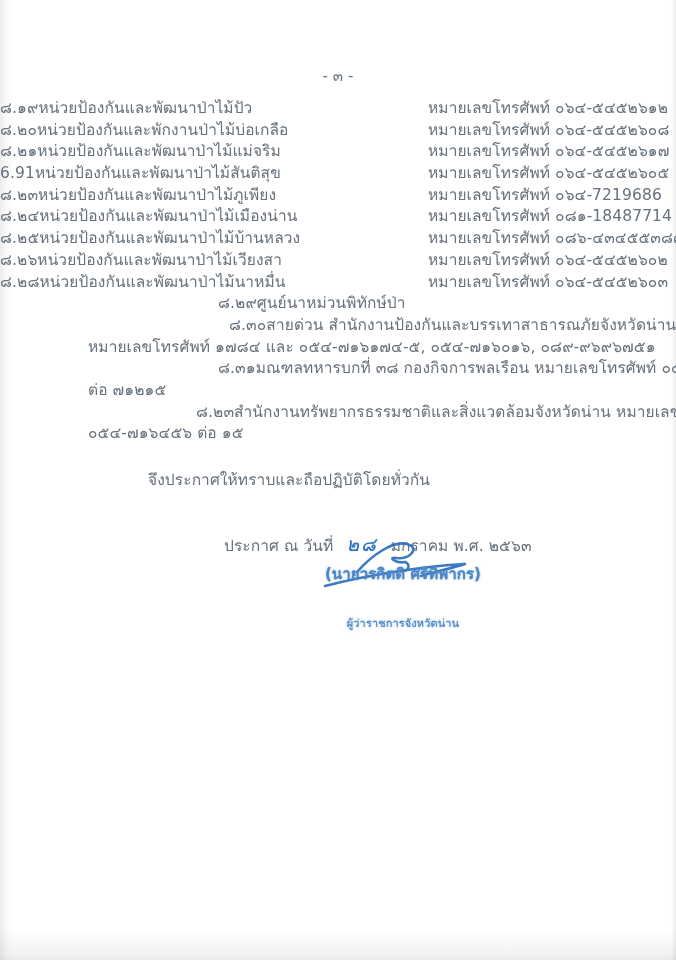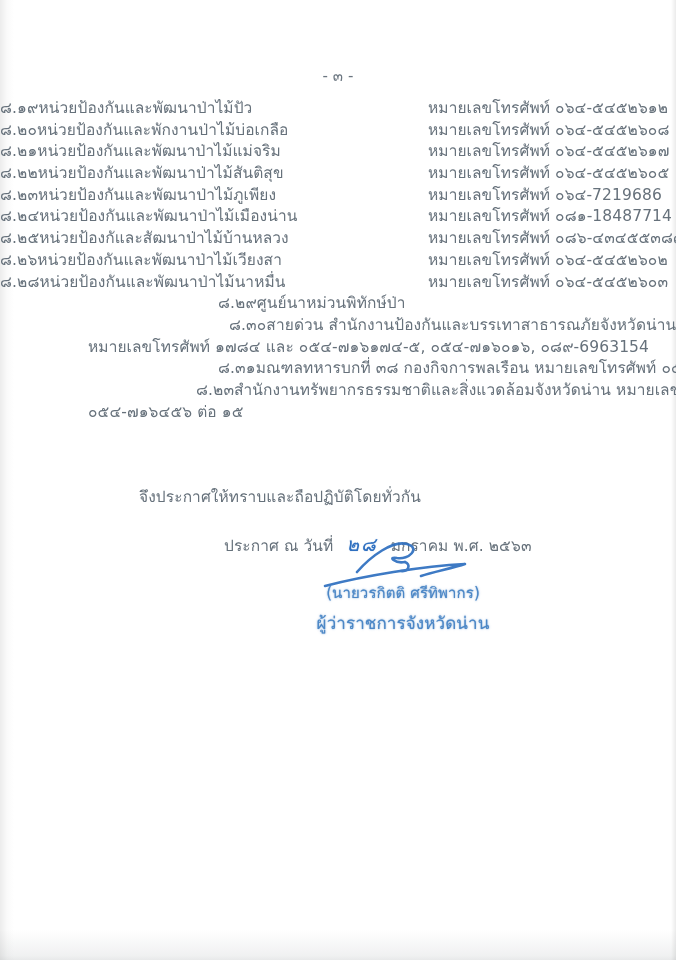--- a/index.html
+++ b/index.html
@@ -39,38 +39,38 @@
   }
   .rows{position:absolute;top:98px;left:0;width:676px;}
   .row{position:relative;height:21.7px;white-space:nowrap;}
   .row .no{display:inline-block;min-width:35px;}
   .unit-indent{}
   .indent-229{padding-left:229px;}
   .indent-218{padding-left:218px;}
   .indent-196{padding-left:196px;}
   .phone{position:absolute;left:428px;top:0;white-space:nowrap;}
   .cont{padding-left:88px;}
-  .closing{position:absolute;top:470px;left:139px;margin-top:17px;}
+  .closing{position:absolute;top:470px;left:148px;}
   .dateline{position:absolute;top:534px;left:224px;white-space:nowrap;}
   .hand{
     color:#2e6fc0;
     font-size:19px;
     font-style:italic;
     letter-spacing:2px;
     padding:0 8px;
     text-shadow:0 0 1px rgba(46,111,192,0.55);
   }
   .sig-wrap{position:absolute;top:538px;left:298px;width:200px;text-align:center;}
   .sig-svg{display:block;margin:0 auto;}
   .stamp{
     color:#4c87c6;
     text-shadow:0 0 1.2px rgba(76,135,198,0.75), 0 0 2.5px rgba(76,135,198,0.35);
   }
-  .signer-name{position:absolute;top:583px;left:298px;width:210px;text-align:center;font-size:15px;}
-  .signer-title{position:absolute;top:613px;left:298px;width:210px;text-align:center;font-size:17px;}
+  .signer-name{position:absolute;top:564px;left:298px;width:210px;text-align:center;font-size:15px;font-weight:bold;}
+  .signer-title{position:absolute;top:613px;left:298px;width:210px;text-align:center;font-size:11px;}
 </style>
 </head>
 <body>
 
 <div class="page">
   <div class="doc">
 
     <div class="pageno">- ๓ -</div>
 
     <div class="rows">
@@ -81,57 +81,60 @@
       </div>
       <div class="row unit-indent">
         <span class="no">๘.๒๐</span><span>หน่วยป้องกันและพักงานป่าไม้บ่อเกลือ</span>
         <span class="phone"><span>หมายเลขโทรศัพท์</span> <span>๐๖๔-๕๔๕๒๖๐๘</span></span>
       </div>
       <div class="row unit-indent">
         <span class="no">๘.๒๑</span><span>หน่วยป้องกันและพัฒนาป่าไม้แม่จริม</span>
         <span class="phone"><span>หมายเลขโทรศัพท์</span> <span>๐๖๔-๕๔๕๒๖๑๗</span></span>
       </div>
       <div class="row unit-indent">
-        <span class="no">๘.๒๒</span><span>หน่วยป้องกันและพัฒนาป่าไม้สันติสุข</span>
+        <span class="no">6.91</span><span>หน่วยป้องกันและพัฒนาป่าไม้สันติสุข</span>
         <span class="phone"><span>หมายเลขโทรศัพท์</span> <span>๐๖๔-๕๔๕๒๖๐๕</span></span>
       </div>
       <div class="row unit-indent">
         <span class="no">๘.๒๓</span><span>หน่วยป้องกันและพัฒนาป่าไม้ภูเพียง</span>
         <span class="phone"><span>หมายเลขโทรศัพท์</span> <span>๐๖๔-7219686</span></span>
       </div>
       <div class="row unit-indent">
         <span class="no">๘.๒๔</span><span>หน่วยป้องกันและพัฒนาป่าไม้เมืองน่าน</span>
         <span class="phone"><span>หมายเลขโทรศัพท์</span> <span>๐๘๑-18487714</span></span>
       </div>
       <div class="row unit-indent">
-        <span class="no">๘.๒๕</span><span>หน่วยป้องกัและสัฒนาป่าไม้บ้านหลวง</span>
+        <span class="no">๘.๒๕</span><span>หน่วยป้องกันและพัฒนาป่าไม้บ้านหลวง</span>
         <span class="phone"><span>หมายเลขโทรศัพท์</span> <span>๐๘๖-๔๓๔๕๕๓๘๗</span></span>
       </div>
       <div class="row unit-indent">
         <span class="no">๘.๒๖</span><span>หน่วยป้องกันและพัฒนาป่าไม้เวียงสา</span>
         <span class="phone"><span>หมายเลขโทรศัพท์</span> <span>๐๖๔-๕๔๕๒๖๐๒</span></span>
       </div>
       <div class="row unit-indent">
         <span class="no">๘.๒๘</span><span>หน่วยป้องกันและพัฒนาป่าไม้นาหมื่น</span>
         <span class="phone"><span>หมายเลขโทรศัพท์</span> <span>๐๖๔-๕๔๕๒๖๐๓</span></span>
       </div>
 
       <div class="row indent-218">
         <span class="no">๘.๒๙</span><span>ศูนย์นาหม่วนพิทักษ์ป่า</span>
       </div>
 
       <div class="row indent-229">
         <span class="no">๘.๓๐</span><span>สายด่วน สำนักงานป้องกันและบรรเทาสาธารณภัยจังหวัดน่าน</span>
       </div>
       <div class="row cont">
-        <span>หมายเลขโทรศัพท์ ๑๗๘๔ และ ๐๕๔-๗๑๖๑๗๔-๕,  ๐๕๔-๗๑๖๐๑๖, ๐๘๙-6963154</span>
+        <span>หมายเลขโทรศัพท์ ๑๗๘๔ และ ๐๕๔-๗๑๖๑๗๔-๕,  ๐๕๔-๗๑๖๐๑๖, ๐๘๙-๙๖๙๖๗๕๑</span>
       </div>
 
       <div class="row indent-218">
         <span class="no">๘.๓๑</span><span>มณฑลทหารบกที่ ๓๘ กองกิจการพลเรือน หมายเลขโทรศัพท์  ๐๕๔ – ๗๗๔๐๘๓</span>
+      </div>
+      <div class="row cont">
+        <span>ต่อ ๗๑๒๑๕</span>
       </div>
 
       <div class="row indent-196">
         <span class="no">๘.๒๓</span><span>สำนักงานทรัพยากรธรรมชาติและสิ่งแวดล้อมจังหวัดน่าน  หมายเลขโทรศัพท์</span>
       </div>
       <div class="row cont">
         <span>๐๕๔-๗๑๖๔๕๖ ต่อ ๑๕</span>
       </div>
     </div>
 

